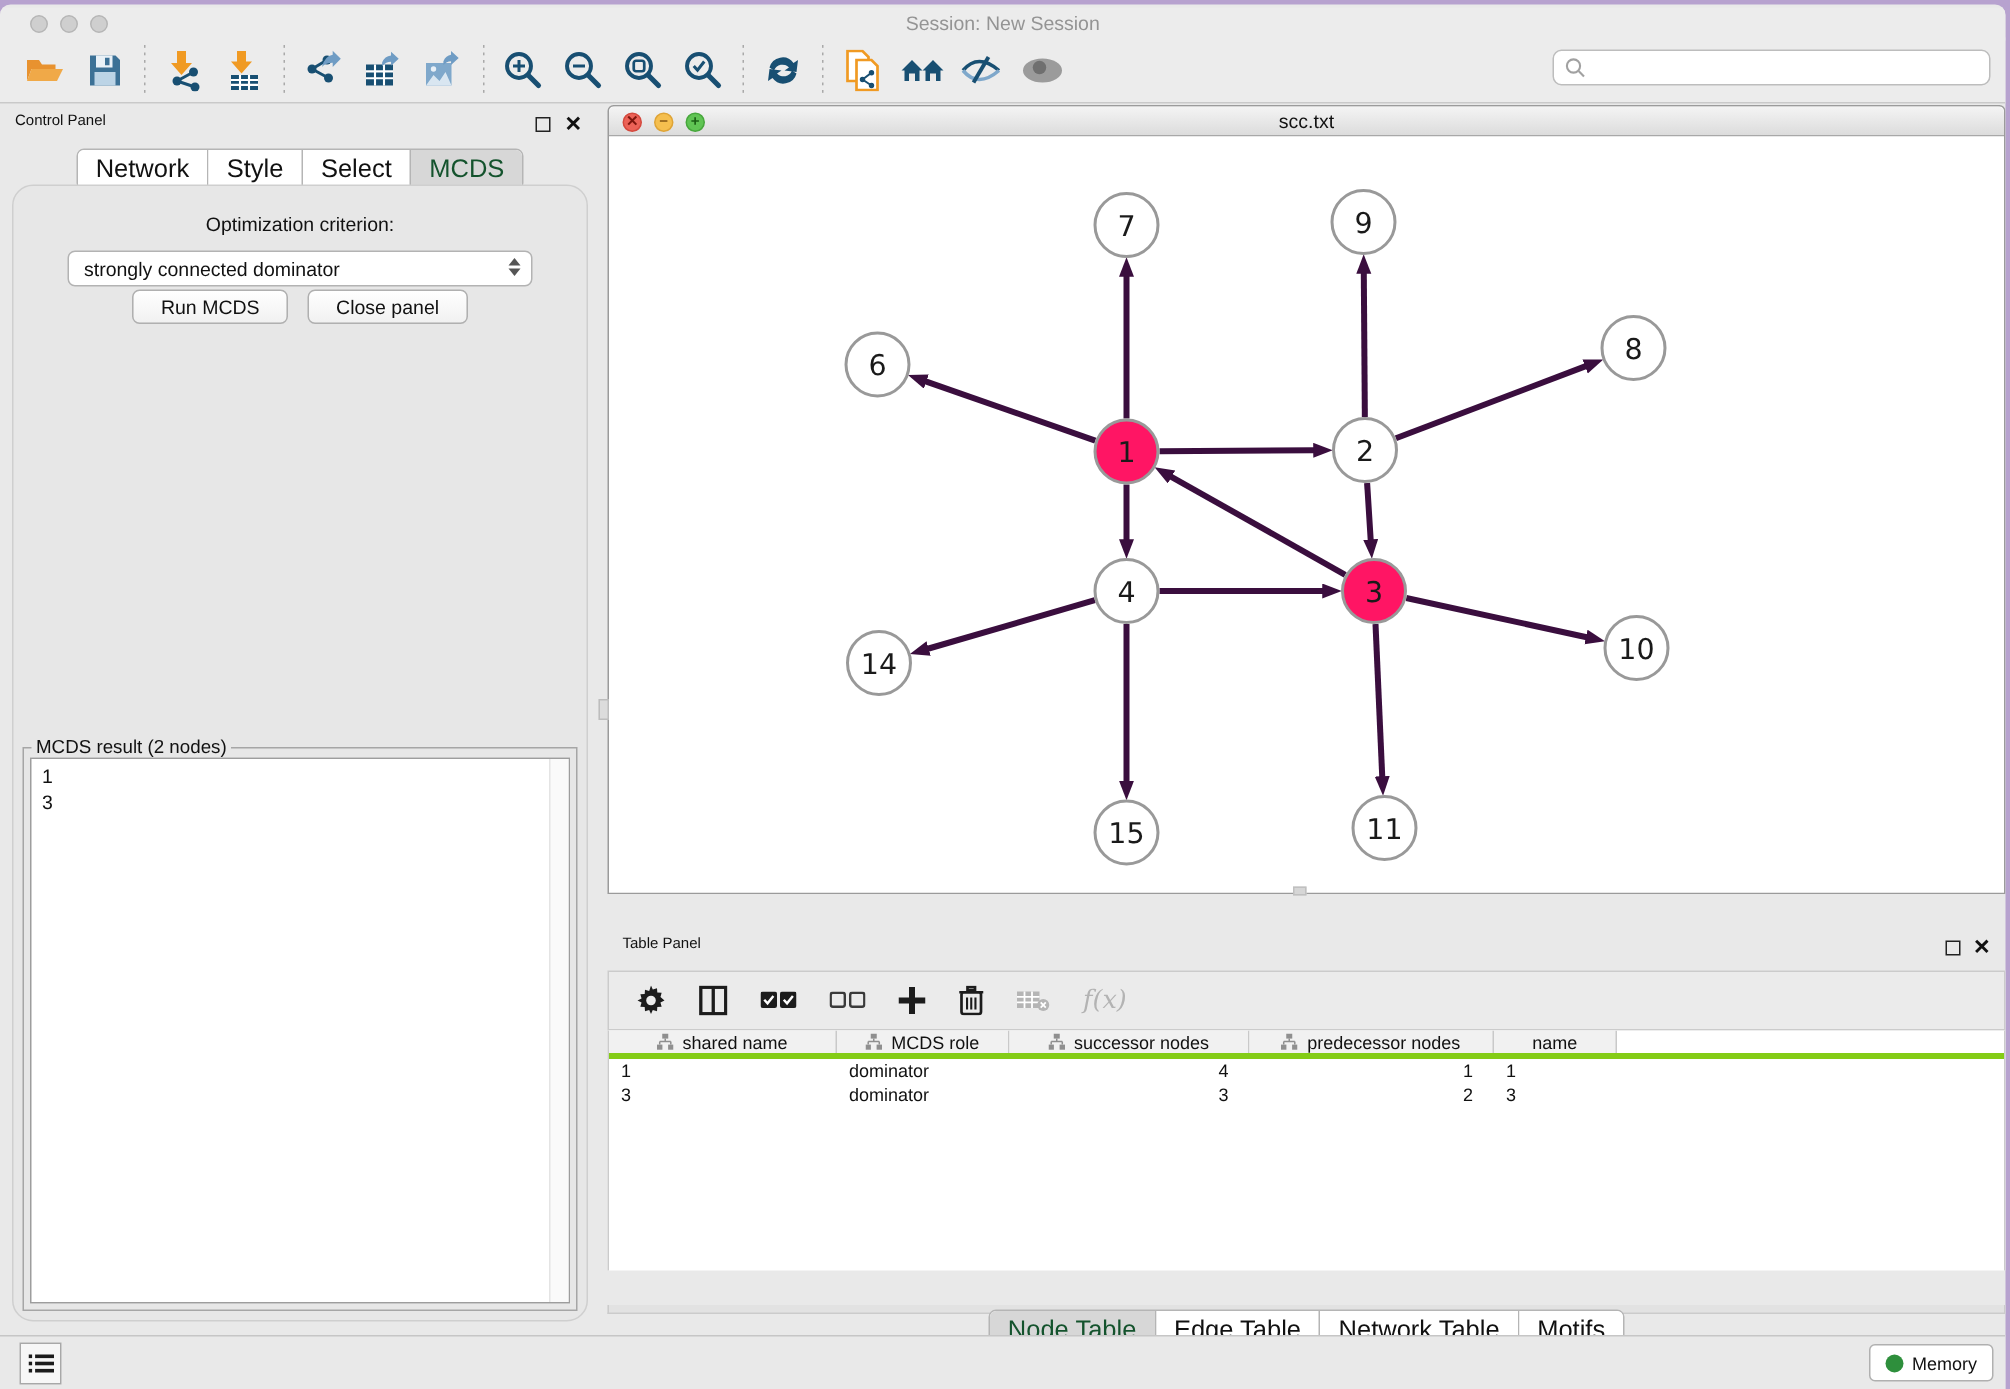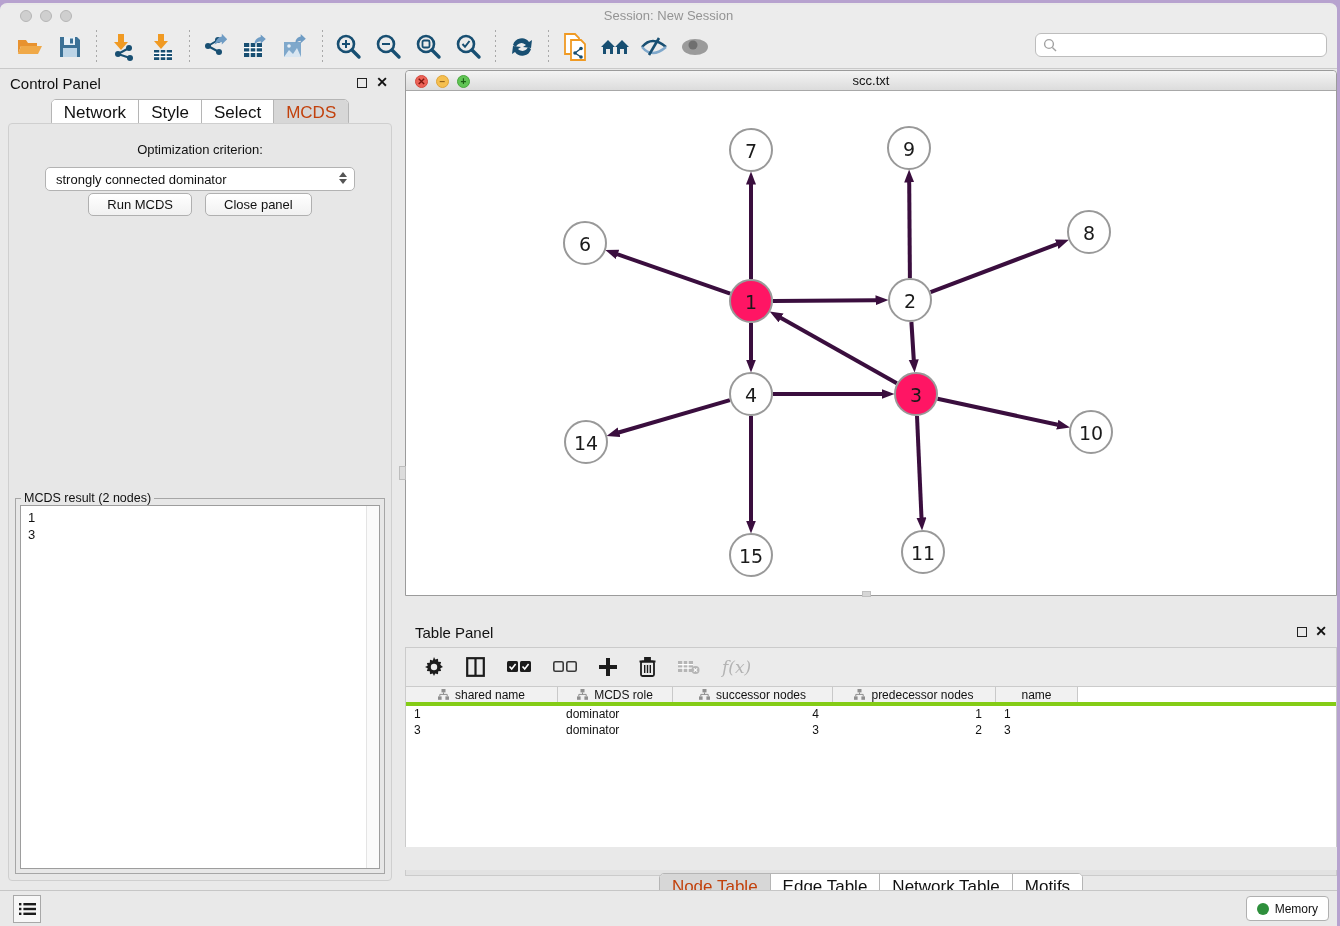--- a/index.html
+++ b/index.html
@@ -17,29 +17,29 @@
   .toolbar { position:absolute; left:0; top:22px; right:0; height:44px; background:#ececec; border-bottom:1px solid #c9c9c9; display:flex; align-items:center; padding-left:10px; }
   .tbtn { width:34px; height:34px; display:flex; align-items:center; justify-content:center; flex:0 0 auto; margin:0 3px; cursor:default; }
   .tsep { width:1px; height:34px; margin:0 6px; flex:0 0 auto;
           background-image:linear-gradient(#a9a9a9 40%, rgba(0,0,0,0) 0%); background-size:1px 5px; }
   .searchbox { position:absolute; right:10px; top:8px; width:292px; height:24px; background:#fff; border:1px solid #bdbdbd; border-radius:6px; display:flex; align-items:center; padding-left:7px; }
   .searchbox svg { opacity:.55; }
 
   
   .cpanel { position:absolute; left:0; top:67px; width:400px; height:823px; }
   .panel-hdr { position:relative; height:26px; }
-  .panel-hdr .ph-title { position:absolute; left:10px; top:5px; font-size:15px; color:#111; }
+  .panel-hdr .ph-title { position:absolute; left:10px; top:5px; font-size:10px; color:#111; }
   .ph-float { position:absolute; width:10px; height:10px; border:1.5px solid #222; top:8px; }
   .ph-close { position:absolute; top:4px; font-size:14px; font-weight:bold; color:#111; }
   .cp-tabs { position:absolute; left:0; right:0; top:29px; display:flex; justify-content:center; }
   .seg { display:flex; border:1px solid #b5b5b5; border-radius:5px; overflow:hidden; background:#fff; }
   .seg .tab { padding:3px 12px; font-size:17px; color:#111; background:#fff; border-right:1px solid #b5b5b5; cursor:default; }
   .seg .tab:last-child { border-right:none; }
-  .seg .tab.sel { background:#d7d7d7; color:#c2410c; }
-  .cp-body { position:absolute; left:8px; right:8px; top:53px; bottom:12px; background:#e7e7e7; border:1px solid #cfcfcf; border-radius:4px; }
+  .seg .tab.sel { background:#d7d7d7; color:#14532d; }
+  .cp-body { position:absolute; left:8px; right:8px; top:53px; bottom:12px; background:#e7e7e7; border:1px solid #cfcfcf; border-radius:14px; }
   .opt-label { margin-top:18px; text-align:center; font-size:13px; color:#111; }
   .combo { position:relative; margin:10px 36px 0 36px; height:24px; background:#fff; border:1px solid #b3b3b3; border-radius:5px; font-size:13px; color:#111; display:flex; align-items:center; padding-left:10px; }
   .combo .chev { position:absolute; right:7px; top:4px; display:flex; flex-direction:column; gap:2px; }
   .combo .chev i { width:0; height:0; border-left:4px solid transparent; border-right:4px solid transparent; }
   .combo .chev i.up { border-bottom:5px solid #555; }
   .combo .chev i.dn { border-top:5px solid #555; }
   .cp-buttons { margin-top:2px; display:flex; justify-content:center; gap:13px; }
   .btn { background:linear-gradient(#ffffff,#f1f1f1); border:1px solid #b0b0b0; border-radius:5px; font-size:13px; color:#111; padding:3px 18px; cursor:default; }
   .result-fs { position:absolute; left:6px; right:6px; top:374px; bottom:6px; border:1px solid #a6a6a6; background:#e7e7e7; }
   .result-fs .legend { position:absolute; top:-8px; left:5px; background:#e7e7e7; padding:0 3px; font-size:12.5px; color:#111; }

